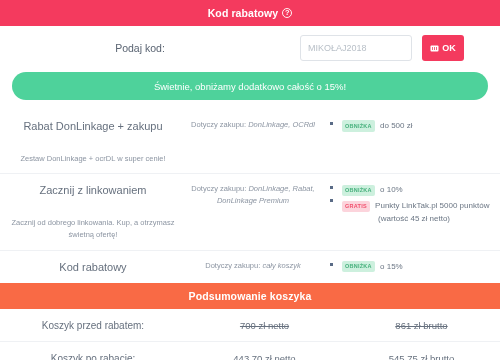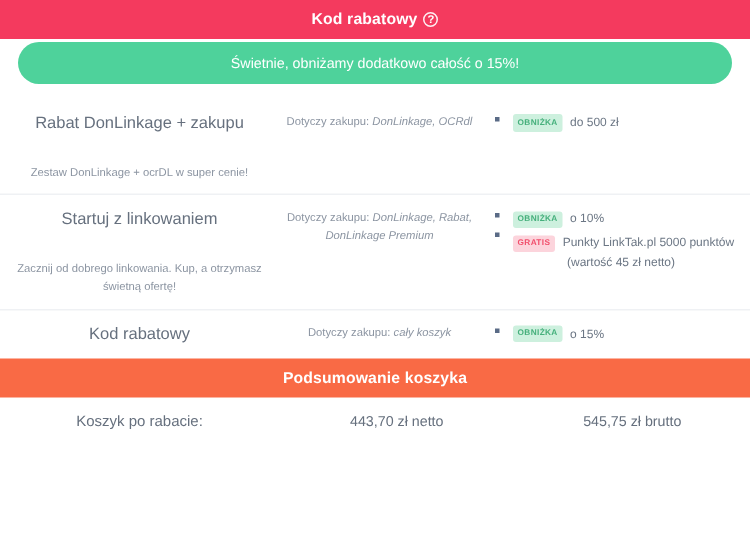--- a/index.html
+++ b/index.html
@@ -233,20 +233,35 @@
 </head>
 <body>
 
 <div class="page">
 
   <div class="bar pink">
     <span class="bar-title">Kod rabatowy</span>
     <span class="help-icon">?</span>
   </div>
 
+  <div class="coupon-row">
+    <div class="coupon-label">Podaj kod:</div>
+    <input class="coupon-input" type="text" placeholder="MIKOŁAJ2018" style="">
+    <button class="ok-button">
+      <span>
+        <svg width="9" height="7" viewBox="0 0 9 7" aria-hidden="true">
+          <rect x="0.5" y="0.5" width="8" height="6" rx="1" fill="#ffffff"></rect>
+          <rect x="2.2" y="2" width="0.8" height="3" fill="#f43a5e"></rect>
+          <rect x="4.2" y="2" width="0.8" height="3" fill="#f43a5e"></rect>
+          <rect x="6.2" y="2" width="0.8" height="3" fill="#f43a5e"></rect>
+        </svg>
+      </span>
+      <span>OK</span>
+    </button>
+  </div>
 
   <div class="banner-wrap">
     <div class="banner">
       <span>Świetnie, obniżamy dodatkowo całość o 15%!</span>
     </div>
   </div>
 
 
   <div class="rows">
 
@@ -265,21 +280,21 @@
       <div class="col-values">
         <span class="vline">
           <span class="badge green">obniżka</span>
           <span>do 500 zł</span>
         </span>
       </div>
     </div>
 
     <div class="drow">
       <div class="col-name">
-        <div class="dname">Startuj z linkowaniem</div>
+        <div class="dname">Zacznij z linkowaniem</div>
         <div class="ddesc">Zacznij od dobrego linkowania. Kup, a otrzymasz świetną ofertę!</div>
       </div>
       <div class="col-scope">
         <span>Dotyczy zakupu:</span>
         <em>DonLinkage, Rabat,</em><br>
         <em>DonLinkage Premium</em>
       </div>
       <div class="col-bullets">
         <div class="bullet"></div>
         <div class="bullet"></div>
@@ -317,19 +332,24 @@
     </div>
 
   </div>
 
   <div class="bar orange">
     <span class="bar-title">Podsumowanie koszyka</span>
   </div>
 
   <div>
     <div class="srow">
+      <div class="s-label">Koszyk przed rabatem:</div>
+      <div class="s-net strike">700 zł netto</div>
+      <div class="s-gross strike">861 zł brutto</div>
+    </div>
+    <div class="srow">
       <div class="s-label">Koszyk po rabacie:</div>
       <div class="s-net">443,70 zł netto</div>
       <div class="s-gross">545,75 zł brutto</div>
     </div>
   </div>
 
 </div>
 
 </body></html>

